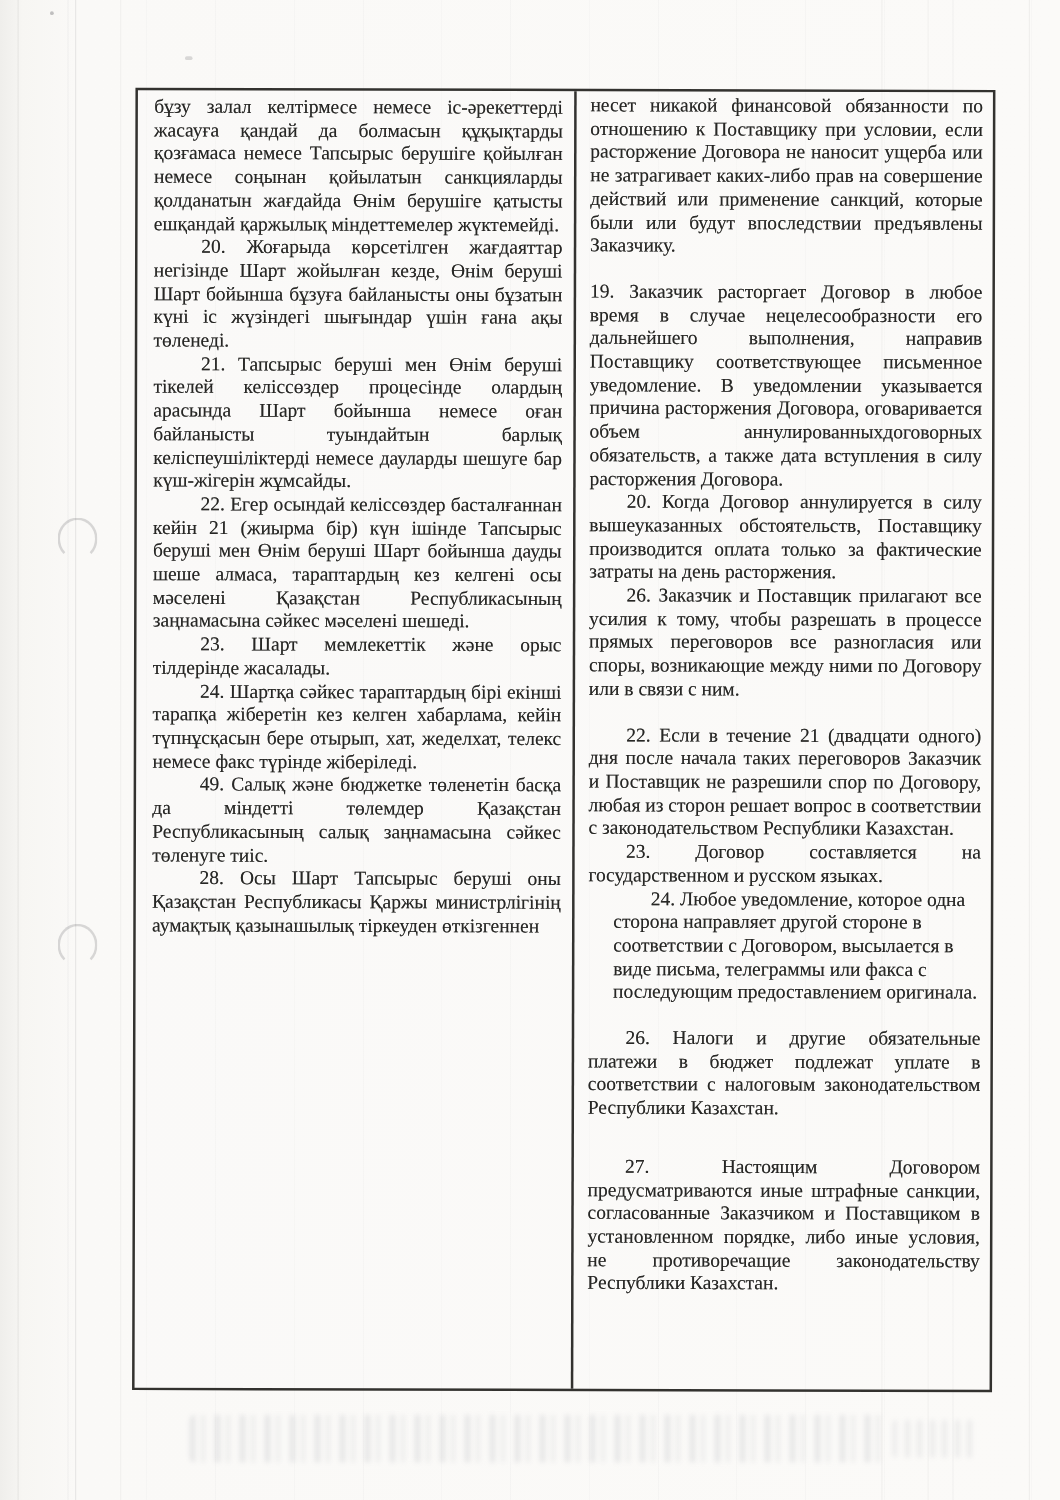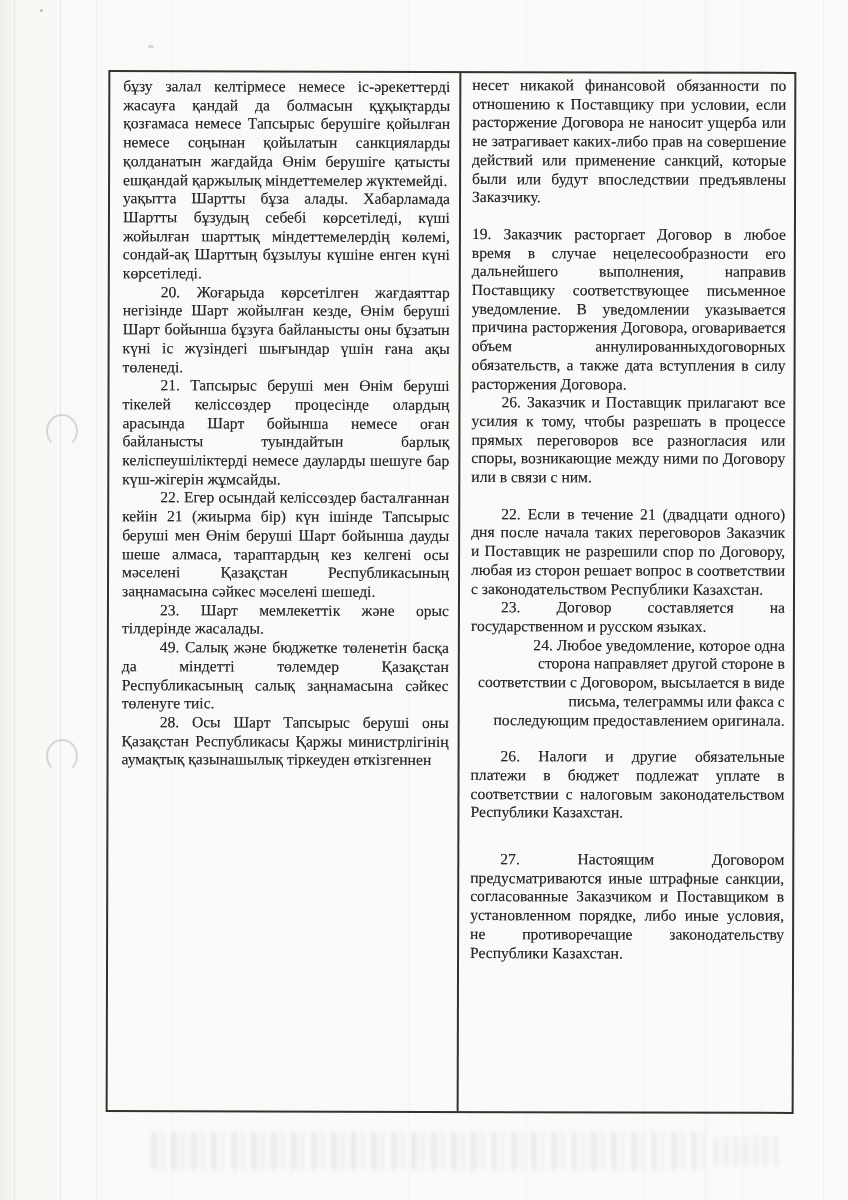--- a/index.html
+++ b/index.html
@@ -66,21 +66,21 @@
   .col-kk{
     width:351px;
     border-right:2px solid #33322f;
     padding:5px 9px 0 13px;
   }
   .col-ru{
     flex:1;
     padding:3px 8px 0 11px;
   }
   .col p{margin:0;text-align:justify;}
-  .col p.ragged{text-align:right;}
+  .col p.ragged{text-align:left;margin-left:20px;}
   .col-kk p.ind{text-indent:38px;}
   .col-ru p.ind{text-indent:30px;}
   .col p.g1{margin-top:18px;}
   .col p.g2{margin-top:28px;}
 
   
   .ghost-band{
     position:absolute;left:152px;top:1132px;
     width:556px;height:38px;
     background:
@@ -115,32 +115,33 @@
 
   <div class="punch punch-1"></div>
   <div class="punch punch-2"></div>
   <div class="speck speck-1"></div>
   <div class="speck speck-2"></div>
 
   <div class="contract-table">
 
     <div class="col col-kk">
       <p>бұзу залал келтірмесе немесе іс-әрекеттерді жасауға қандай да болмасын құқықтарды қозғамаса немесе Тапсырыс берушіге қойылған немесе соңынан қойылатын санкцияларды қолданатын жағдайда Өнім берушіге қатысты ешқандай қаржылық міндеттемелер жүктемейді.</p>
-      <p>уақытта Шартты бұза алады. Хабарламада Шартты бұзудың себебі көрсетіледі, күші жойылған шарттық міндеттемелердің көлемі, сондай-ақ Шарттың бұзылуы күшіне енген күні көрсетіледі.</p>
       <p class="ind">20. Жоғарыда көрсетілген жағдаяттар негізінде Шарт жойылған кезде, Өнім беруші Шарт бойынша бұзуға байланысты оны бұзатын күні іс жүзіндегі шығындар үшін ғана ақы төленеді.</p>
       <p class="ind">21. Тапсырыс беруші мен Өнім беруші тікелей келіссөздер процесінде олардың арасында Шарт бойынша немесе оған байланысты туындайтын барлық келіспеушіліктерді немесе дауларды шешуге бар күш-жігерін жұмсайды.</p>
       <p class="ind">22. Егер осындай келіссөздер басталғаннан кейін 21 (жиырма бір) күн ішінде Тапсырыс беруші мен Өнім беруші Шарт бойынша дауды шеше алмаса, тараптардың кез келгені осы мәселені Қазақстан Республикасының заңнамасына сәйкес мәселені шешеді.</p>
       <p class="ind">23. Шарт мемлекеттік және орыс тілдерінде жасалады.</p>
+      <p class="ind">24. Шартқа сәйкес тараптардың бірі екінші тарапқа жіберетін кез келген хабарлама, кейін түпнұсқасын бере отырып, хат, жеделхат, телекс немесе факс түрінде жіберіледі.</p>
       <p class="ind">49. Салық және бюджетке төленетін басқа да міндетті төлемдер Қазақстан Республикасының салық заңнамасына сәйкес төленуге тиіс.</p>
       <p class="ind">28. Осы Шарт Тапсырыс беруші оны Қазақстан Республикасы Қаржы министрлігінің аумақтық қазынашылық тіркеуден өткізгеннен</p>
     </div>
 
     <div class="col col-ru">
       <p>несет никакой финансовой обязанности по отношению к Поставщику при условии, если расторжение Договора не наносит ущерба или не затрагивает каких-либо прав на совершение действий или применение санкций, которые были или будут впоследствии предъявлены Заказчику.</p>
       <p class="g1">19. Заказчик расторгает Договор в любое время в случае нецелесообразности его дальнейшего выполнения, направив Поставщику соответствующее письменное уведомление. В уведомлении указывается причина расторжения Договора, оговаривается объем аннулированныхдоговорных обязательств, а также дата вступления в силу расторжения Договора.</p>
+      <p class="ind">20. Когда Договор аннулируется в силу вышеуказанных обстоятельств, Поставщику производится оплата только за фактические затраты на день расторжения.</p>
       <p class="ind">26. Заказчик и Поставщик прилагают все усилия к тому, чтобы разрешать в процессе прямых переговоров все разногласия или споры, возникающие между ними по Договору или в связи с ним.</p>
       <p class="ind g1">22. Если в течение 21 (двадцати одного) дня после начала таких переговоров Заказчик и Поставщик не разрешили спор по Договору, любая из сторон решает вопрос в соответствии с законодательством Республики Казахстан.</p>
       <p class="ind">23. Договор составляется на государственном и русском языках.</p>
       <p class="ind ragged">24. Любое уведомление, которое одна сторона направляет другой стороне в соответствии с Договором, высылается в виде письма, телеграммы или факса с последующим предоставлением оригинала.</p>
       <p class="ind g1">26. Налоги и другие обязательные платежи в бюджет подлежат уплате в соответствии с налоговым законодательством Республики Казахстан.</p>
       <p class="ind g2">27. Настоящим Договором предусматриваются иные штрафные санкции, согласованные Заказчиком и Поставщиком в установленном порядке, либо иные условия, не противоречащие законодательству Республики Казахстан.</p>
     </div>
 
   </div>
 

